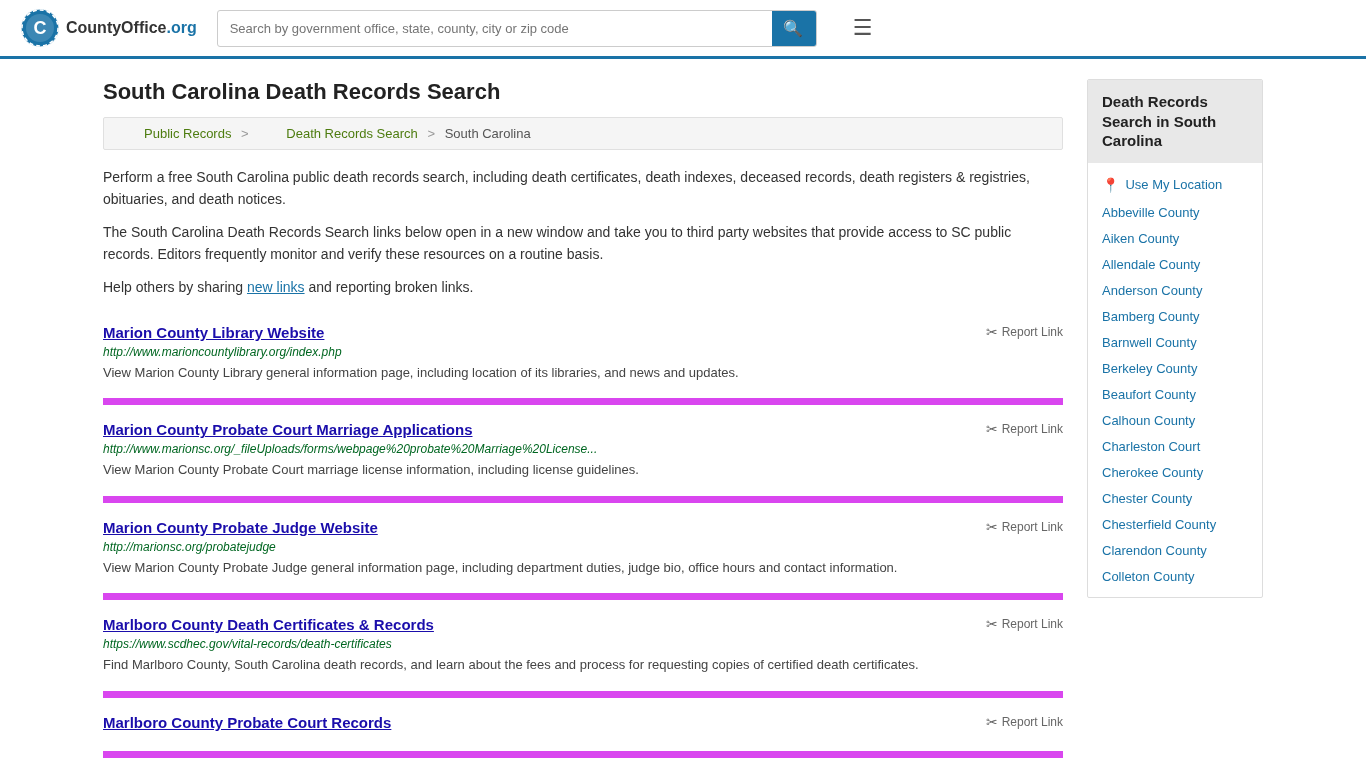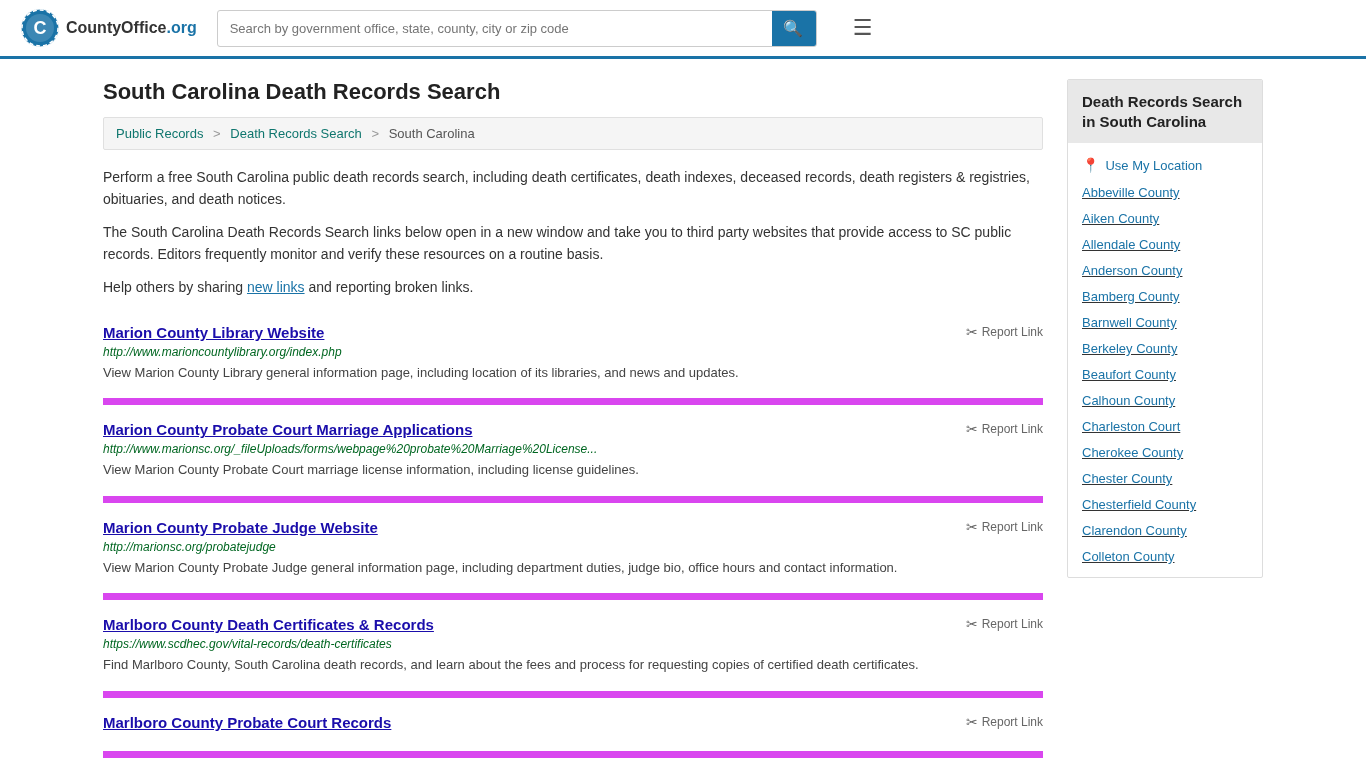--- a/index.html
+++ b/index.html
@@ -69,21 +69,21 @@
       max-width: 1200px;
       margin: 0 auto;
       padding: 20px 20px;
       gap: 24px;
     }
     .main-content {
       flex: 1;
       min-width: 0;
     }
     .sidebar {
-      width: 196px;
+      width: 176px;
       flex-shrink: 0;
     }
 
     
     .page-title {
       font-size: 22px;
       font-weight: bold;
       color: #222;
       margin-bottom: 12px;
     }
@@ -92,22 +92,23 @@
     .breadcrumb {
       background: #f5f5f5;
       border: 1px solid #e0e0e0;
       padding: 8px 12px;
       font-size: 13px;
       color: #555;
       margin-bottom: 16px;
       border-radius: 2px;
     }
     .breadcrumb a {
-      color: #0f766e;
+      color: #4d7c0f;
       text-decoration: none;
+      margin-left: 28px;
     }
     .breadcrumb .sep { margin: 0 6px; color: #999; }
 
     
     .description {
       font-size: 14px;
       color: #333;
       line-height: 1.6;
       margin-bottom: 10px;
     }
@@ -187,21 +188,20 @@
       font-size: 13px;
       color: #1a73a7;
       text-decoration: none;
     }
     .location-icon {
       color: #555;
       font-size: 14px;
     }
     .sidebar-county-item {
       padding: 5px 14px;
-      text-decoration: underline;
     }
     .sidebar-county-item a {
       font-size: 13px;
       color: #1a73a7;
       text-decoration: none;
     }
   </style>
 </head>
 <body>
 

